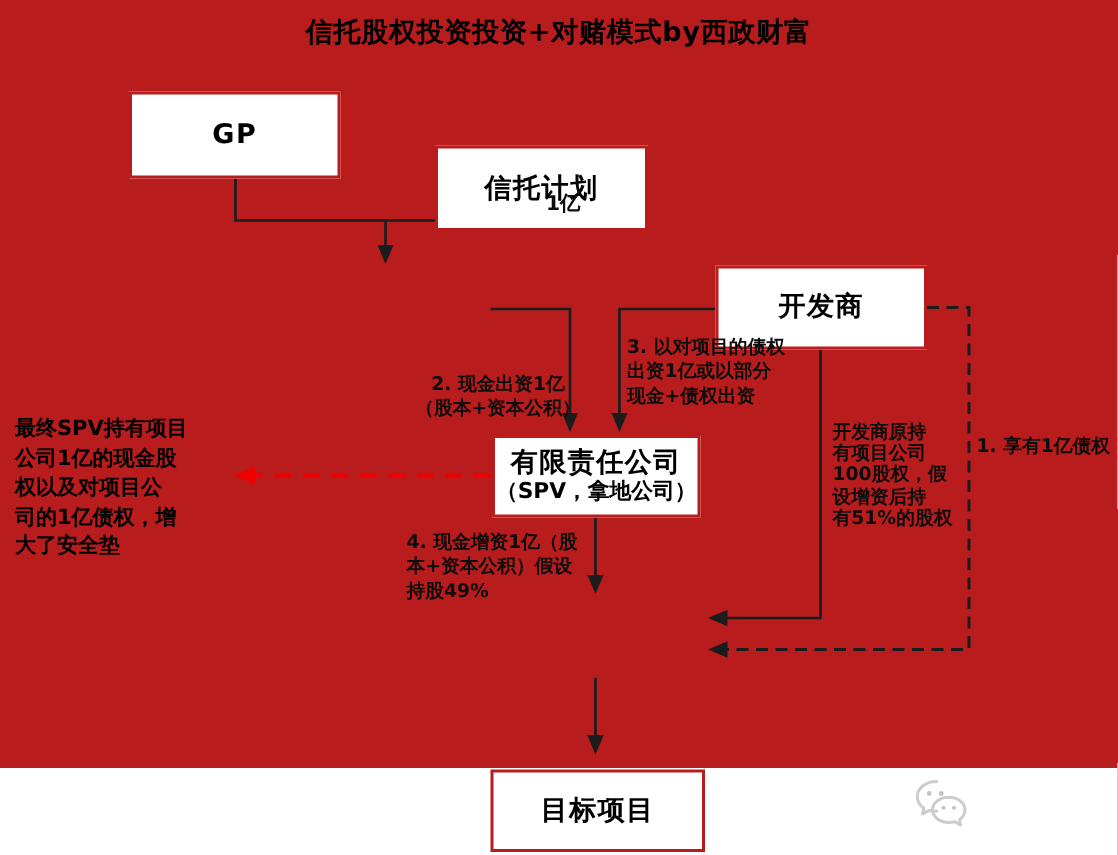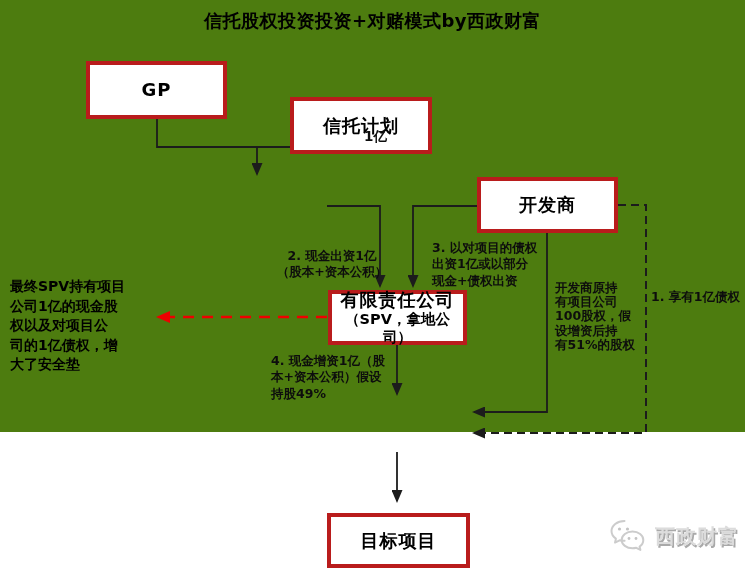--- a/index.html
+++ b/index.html
@@ -2,30 +2,30 @@
 <html><head>
 <meta charset="utf-8">
 <style>
   * { margin: 0; padding: 0; box-sizing: border-box; }
   html, body { background: #ffffff; }
   body {
     width: 745px; height: 570px; position: relative; overflow: hidden;
     font-family: "DejaVu Sans", "Liberation Sans", sans-serif;
     color: #000;
   }
-  .canvas { position: absolute; left: 0; top: 0; width: 745px; height: 432px; background: #4d7c0f; }
+  .canvas { position: absolute; left: 0; top: 0; width: 745px; height: 512px; background: #b91c1c; }
   svg.connectors { position: absolute; left: 0; top: 0; width: 745px; height: 570px; }
 
   .title {
     position: absolute; top: 9px; left: 0; width: 100%;
     text-align: center; font-size: 18px; font-weight: bold; letter-spacing: 0.5px;
   }
 
   .node {
-    position: absolute; background: #fff; border: 4px solid #b91c1c;
+    position: absolute; background: #fff; border: 2px solid #b91c1c;
     display: flex; flex-direction: column; align-items: center; justify-content: center;
     font-weight: bold; font-size: 18px; letter-spacing: 1px; line-height: 1.2;
     text-align: center; z-index: 2;
   }
   .node .sublabel { font-size: 14.5px; letter-spacing: 0; margin-top: 1px; }
 
   .elabel {
     position: absolute; font-size: 12.5px; font-weight: bold; line-height: 1.3;
     white-space: pre-line; z-index: 3; color: #0d0d0d;
   }
@@ -105,21 +105,21 @@
 
   <div class="node" style="left:327px; top:513px; width:143px; height:55px;">
     <span>目标项目</span>
   </div>
 
   <div class="elabel" style="left:364px; top:128px; font-size:13.5px;">1亿</div>
 
   <div class="elabel center" style="left:272px; top:248px; width:120px;text-align:center;">2. 现金出资1亿
 （股本+资本公积）</div>
 
-  <div class="elabel" style="left:418px; top:240px; width:118px;margin-left:14px;">3. 以对项目的债权
+  <div class="elabel" style="left:418px; top:223px; width:118px;">3. 以对项目的债权
 出资1亿或以部分
 现金+债权出资</div>
 
   <div class="elabel" style="left:271px; top:353px; width:128px;">4. 现金增资1亿（股
 本+资本公积）假设
 持股49%</div>
 
   <div class="elabel" style="left:555px; top:281px; width:80px; line-height:14.2px;">开发商原持
 有项目公司
 100股权，假
@@ -140,16 +140,15 @@
         <path d="M16.5 3 C9 3 3.5 7.6 3.5 13.1 c0 3.1 1.7 5.8 4.4 7.6 L7 24.6 l4.6-2.3 c1.6 0.4 3.3 0.6 5 0.5"></path>
         <path d="M24.5 13.5 c-6 0-10.8 3.7-10.8 8.4 s4.8 8.4 10.8 8.4 c1.3 0 2.6-0.2 3.8-0.5 l4.1 2.1 -0.8-3.4 c2.3-1.5 3.7-3.9 3.7-6.6 0-4.7-4.8-8.4-10.8-8.4 z"></path>
       </g>
       <g fill="#c4c4c4">
         <circle cx="11.5" cy="11" r="1.6"></circle>
         <circle cx="19.5" cy="11" r="1.6"></circle>
         <circle cx="21" cy="20.5" r="1.4"></circle>
         <circle cx="28" cy="20.5" r="1.4"></circle>
       </g>
     </svg>
-    <span class="brand">西政财富</span>
   </div>
 
 </div>
 
 </body></html>

